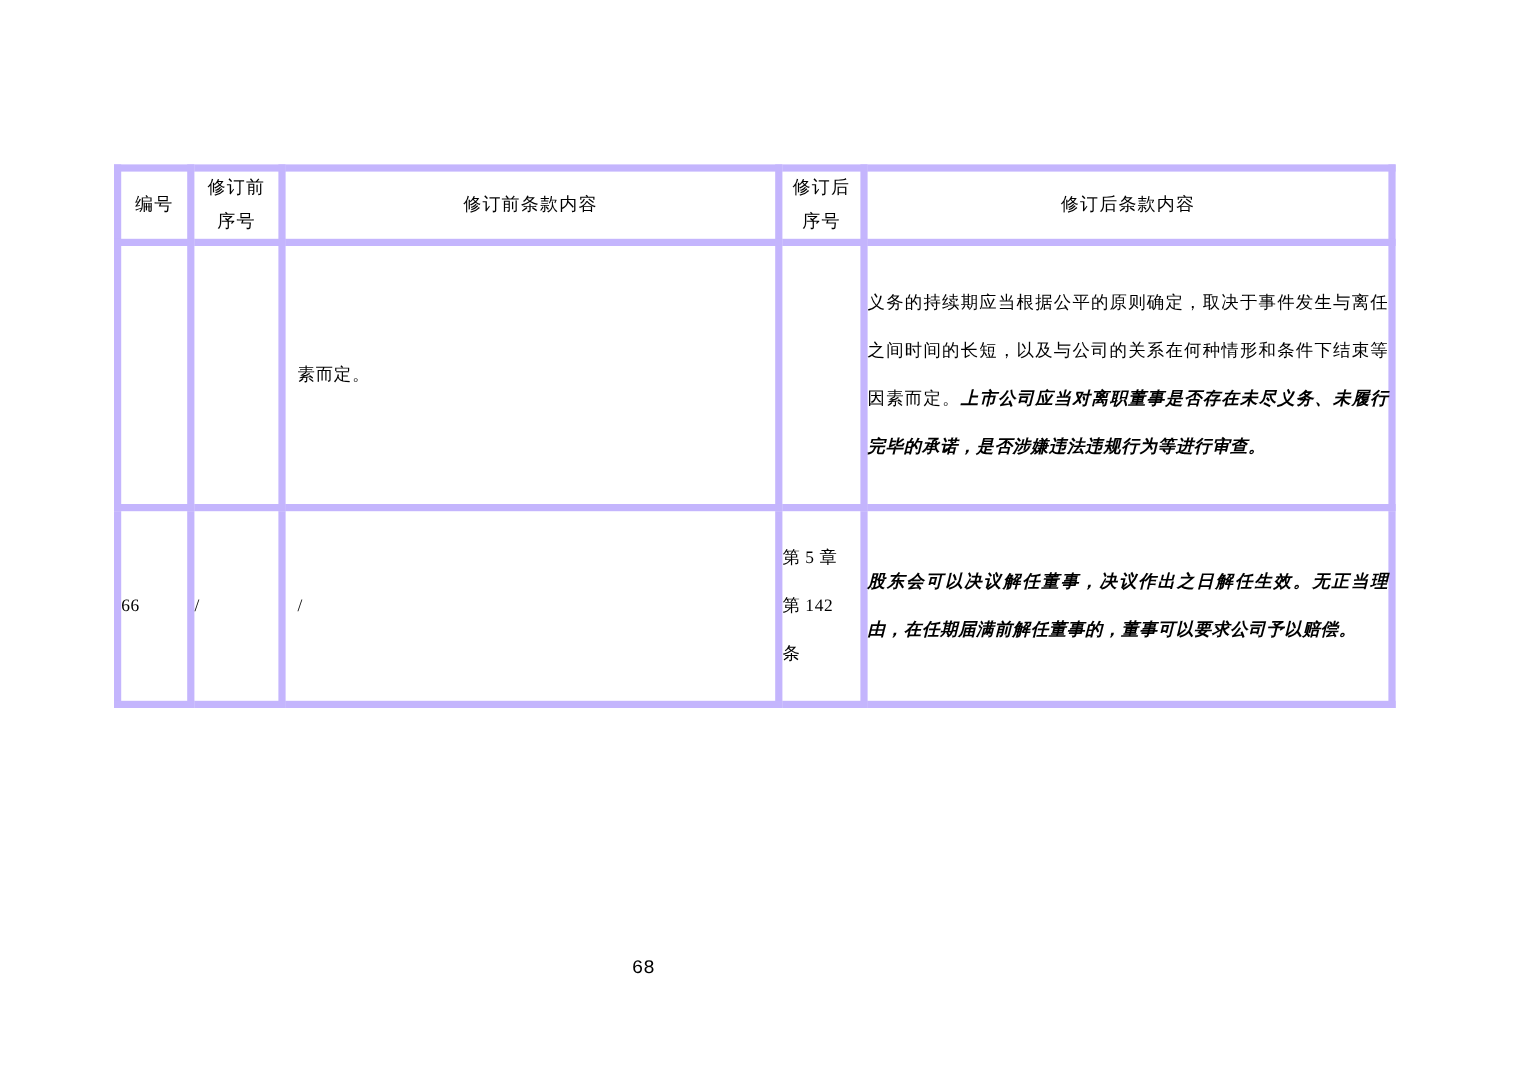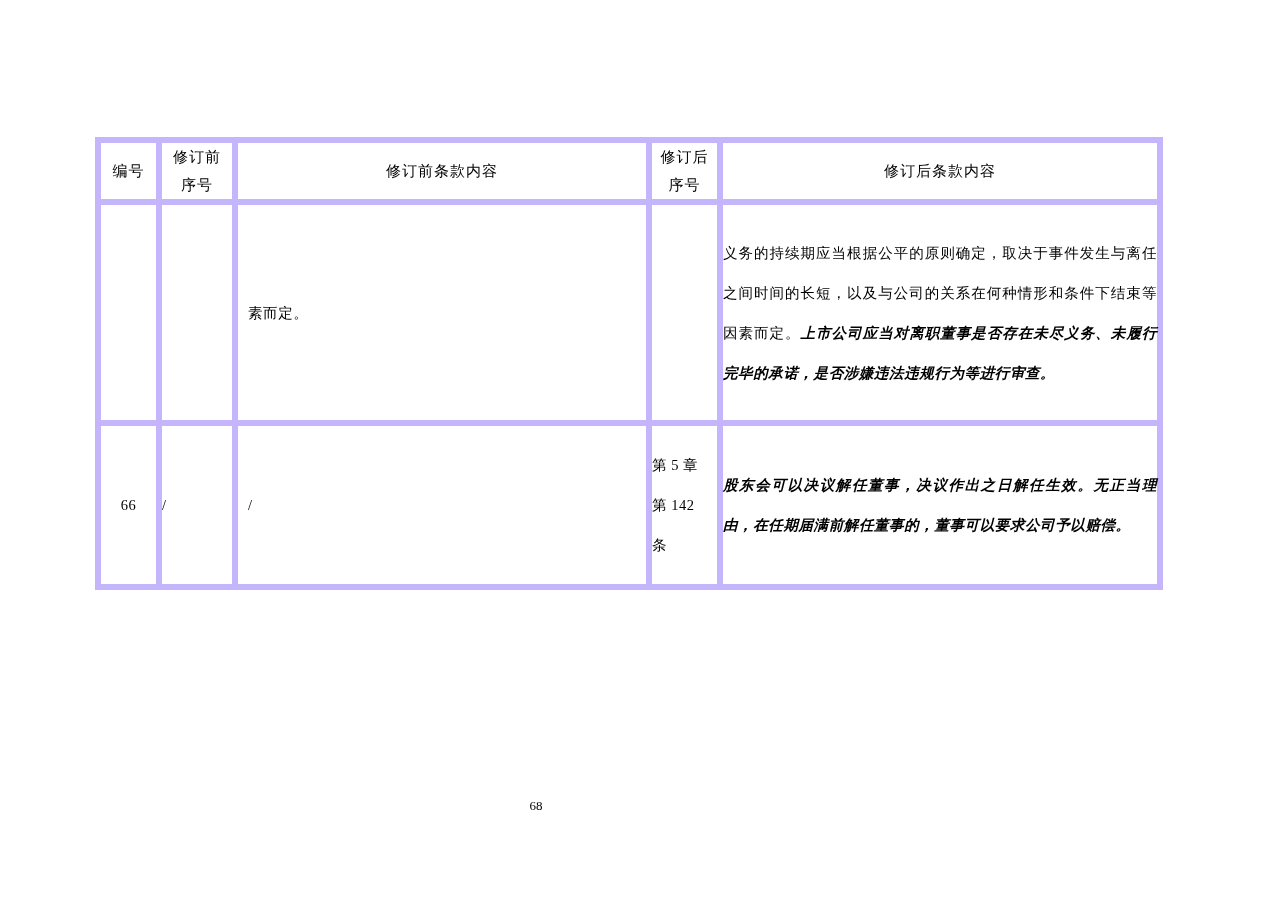--- a/index.html
+++ b/index.html
@@ -54,21 +54,21 @@
 
   .body-cell {
     font-size: 14.5px;
     line-height: 40px;
     padding: 8px 12px 10px 12px;
     vertical-align: top;
     letter-spacing: 0.6px;
     text-align: justify;
   }
   .body-cell.center {
-    text-align: center;
+    text-align: left;
     vertical-align: middle;
   }
   .body-cell.mid {
     vertical-align: middle;
   }
   .body-cell.small-left {
     padding-left: 10px;
   }
   .emph {
     font-style: italic;
@@ -96,22 +96,22 @@
     font-size: 14.5px;
     vertical-align: middle;
     padding-left: 10px;
   }
   .page-number {
     position: absolute;
     left: 0;
     top: 798px;
     width: 1072px;
     text-align: center;
-    font-size: 13px;
-    font-family: Liberation Serif, serif;
+    font-size: 16px;
+    font-family: Liberation Mono, monospace;
   }
 </style>
 </head>
 <body>
 
 <div class="page">
 
   <table class="doc-table">
     <colgroup>
       <col class="c1">

